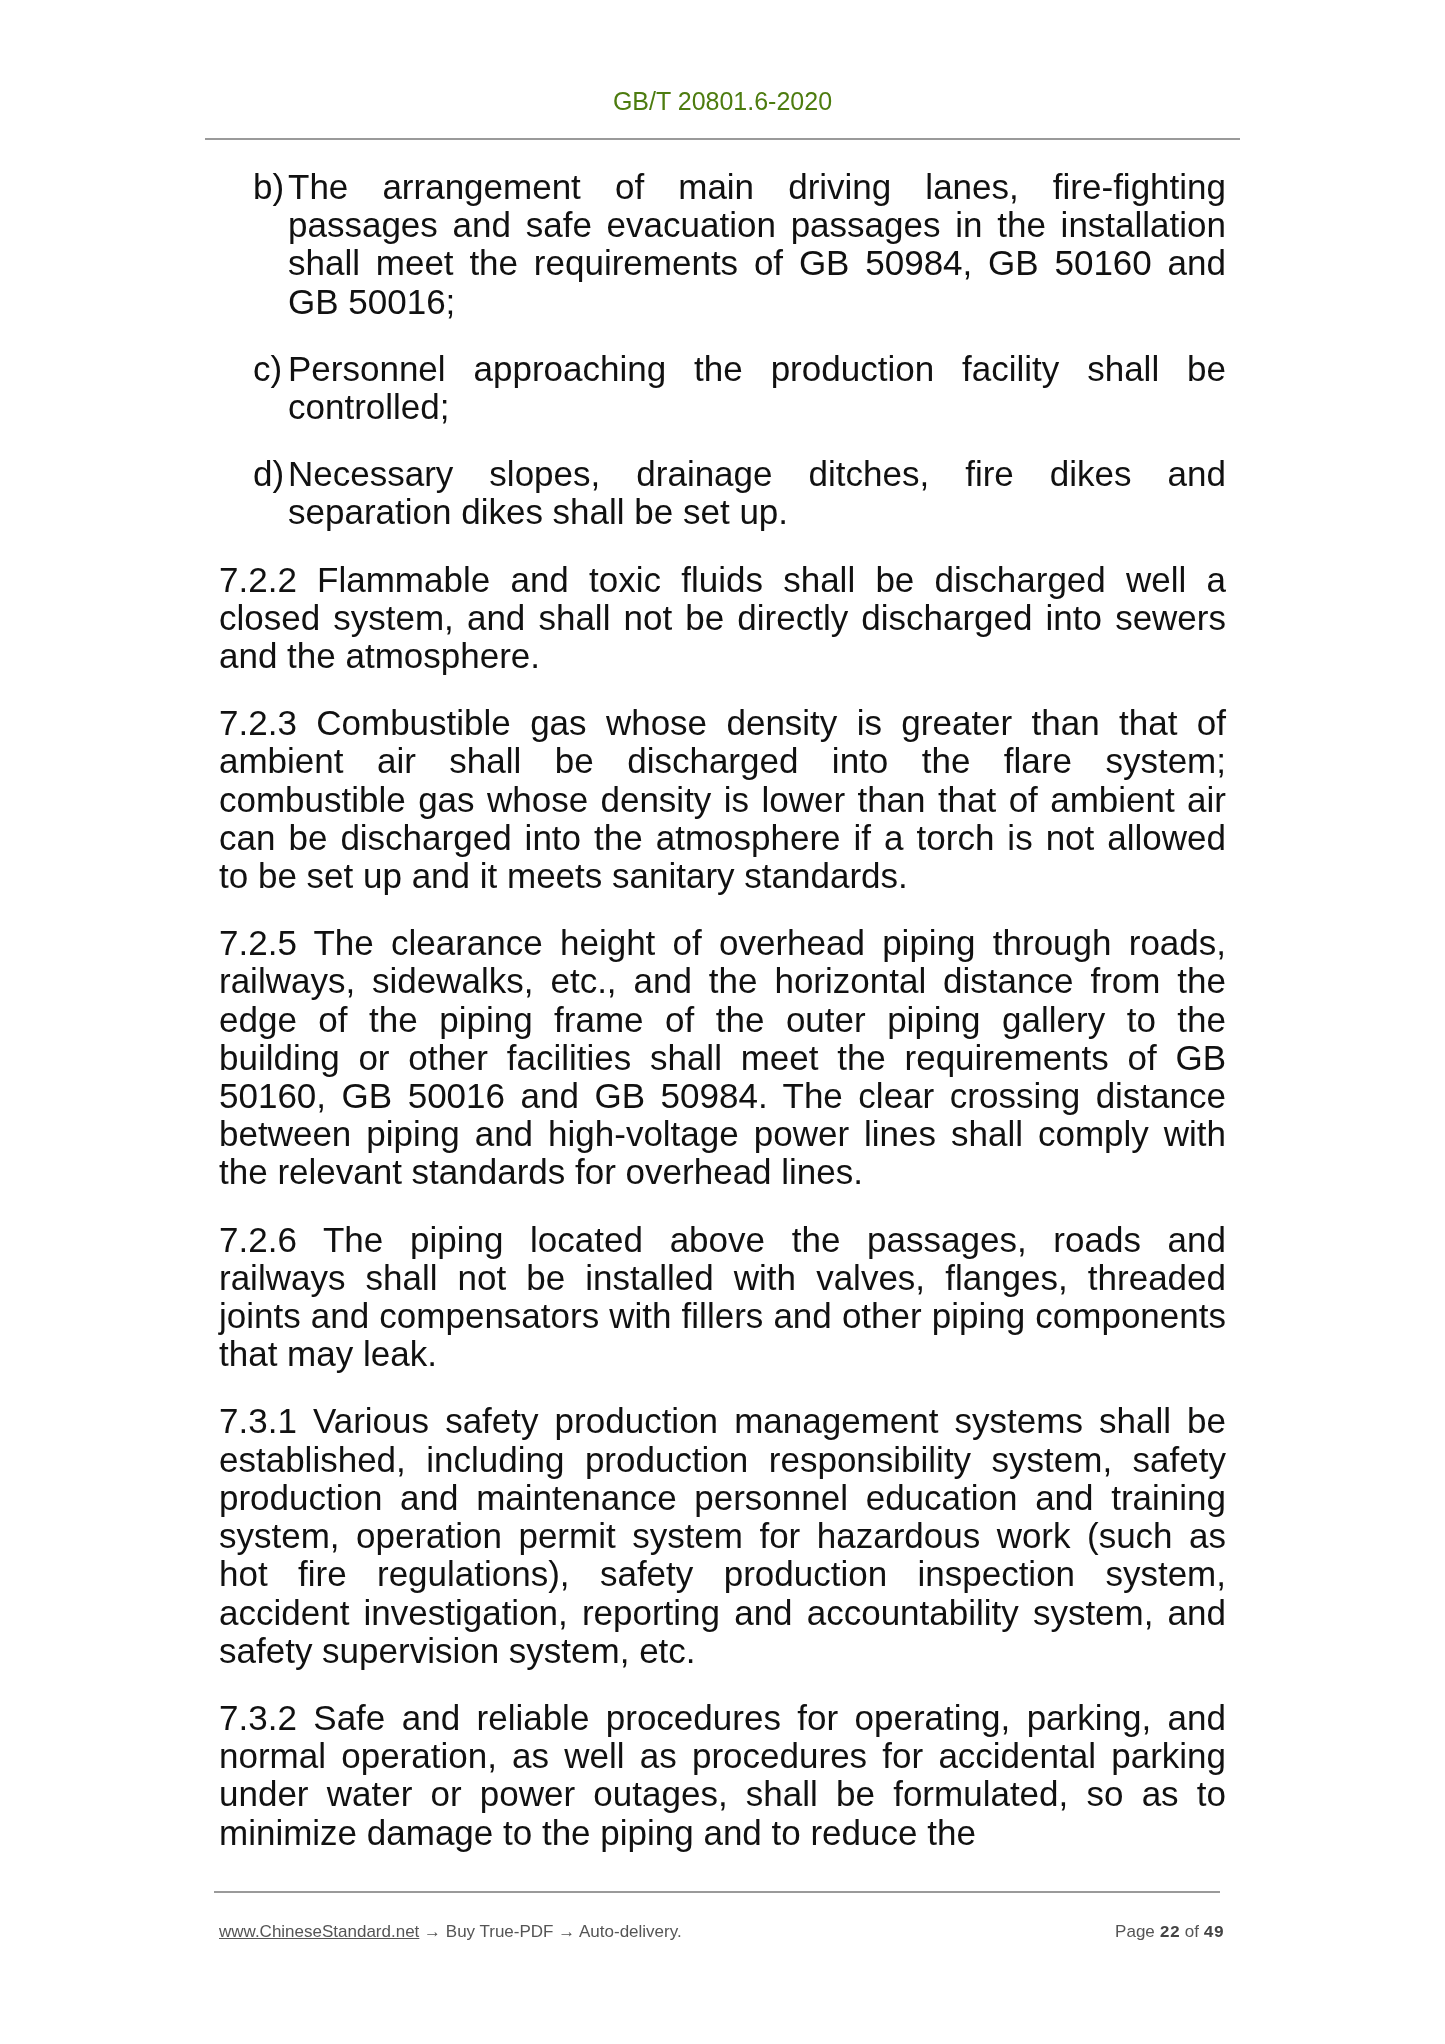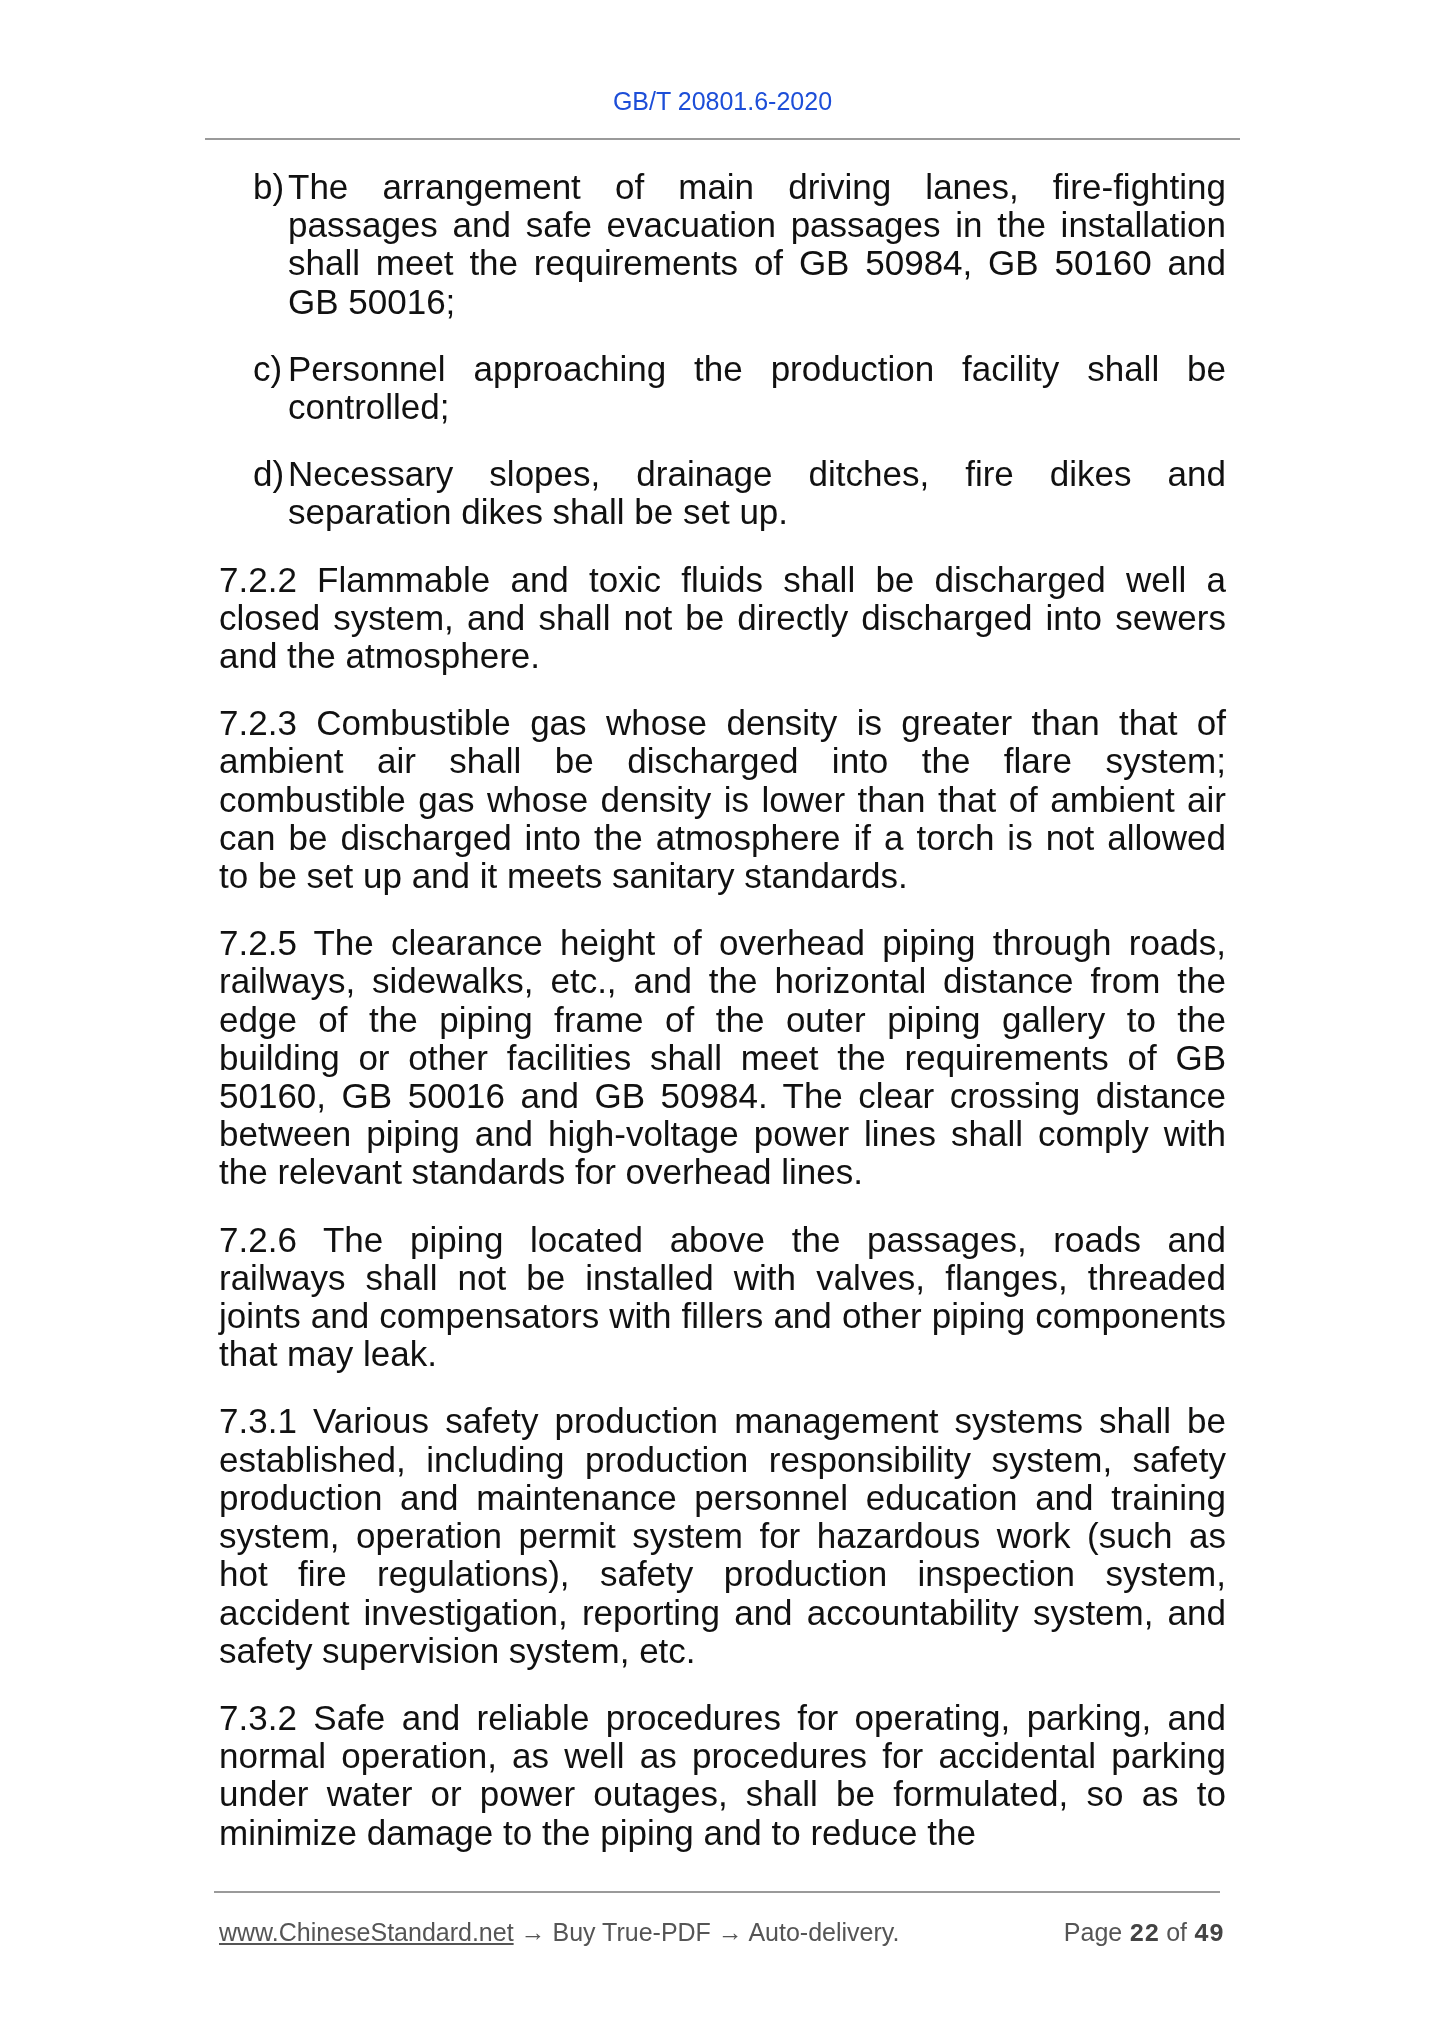--- a/index.html
+++ b/index.html
@@ -15,21 +15,21 @@
       font-family: "Liberation Sans", "DejaVu Sans", sans-serif;
       color: #111111;
     }
     .page-header {
       position: absolute;
       left: 205px;
       top: 86px;
       width: 1035px;
       text-align: center;
       font-size: 25px;
-      color: #1d4ed8;
+      color: #4d7c0f;
       line-height: 30px;
     }
     .header-rule {
       position: absolute;
       left: 205px;
       top: 138px;
       width: 1035px;
       height: 0;
       border-top: 2px solid #9a9a9a;
     }
@@ -69,21 +69,21 @@
       top: 1891px;
       width: 1006px;
       height: 0;
       border-top: 2px solid #9a9a9a;
     }
     .footer {
       position: absolute;
       left: 219px;
       top: 1917px;
       width: 1005px;
-      font-size: 25px;
+      font-size: 17px;
       line-height: 30px;
       color: #555555;
     }
     .footer .site-link {
       color: #555555;
       text-decoration: underline;
     }
     .footer .page-info {
       position: absolute;
       right: 0;

